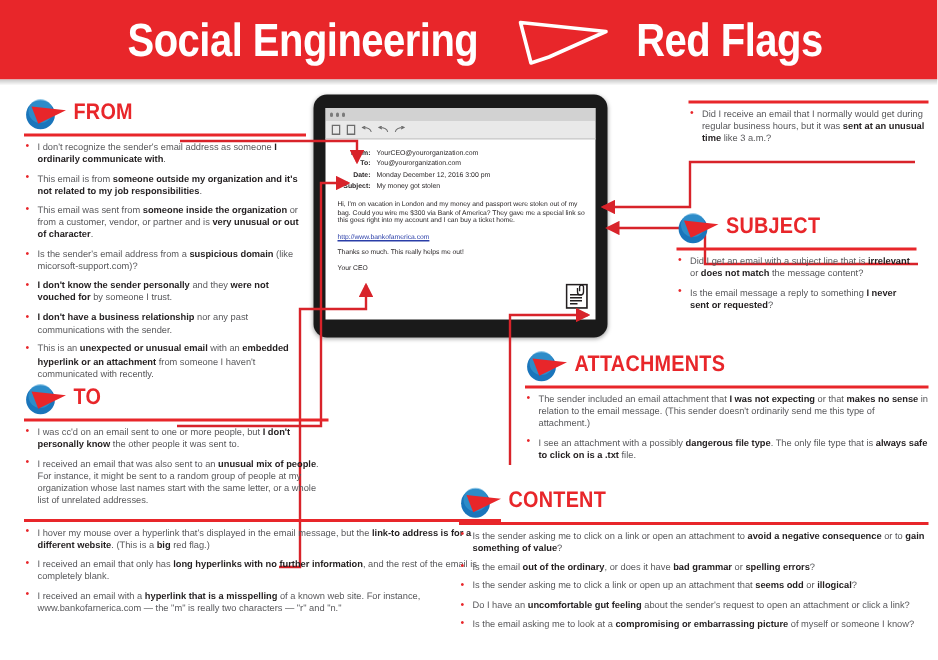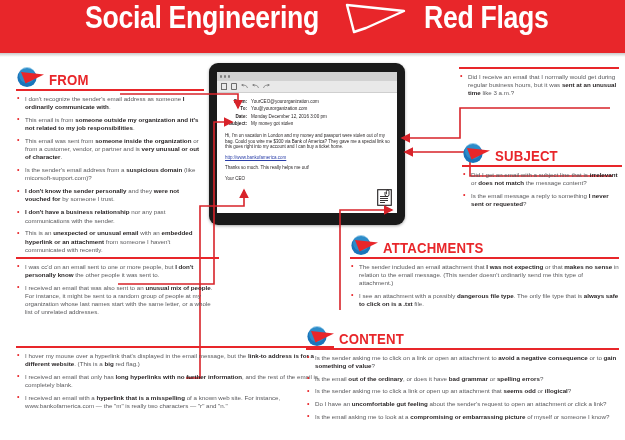--- a/index.html
+++ b/index.html
@@ -8,40 +8,40 @@
     background: #ffffff;
     font-family: "Liberation Sans", sans-serif;
     overflow: hidden;
   }
   #page { position: relative; width: 625px; height: 440px; background: #fff; }
 
   
   .banner {
     position: absolute; left: 0; top: 0; width: 625px; height: 53px;
     background: #e8262a;
-    display: flex; justify-content: center;
+    display: flex; align-items: center; justify-content: center;
   }
   .banner-title {
     color: #fff;
     font-family: "Liberation Sans Narrow", "Liberation Sans", sans-serif;
     font-weight: bold;
     font-size: 31px;
     letter-spacing: -0.4px;
     transform: scaleX(0.86);
     white-space: nowrap;
   }
   .banner-flag { width: 64px; height: 34px; margin: 0 6px; position: relative; top: 1px; }
   .banner-shadow {
     position: absolute; left: 0; top: 53px; width: 625px; height: 4px;
     background: linear-gradient(#c9c9c9, #ffffff);
   }
 
   
   .section { position: absolute; }
-  .sec-head { display: flex; align-items: flex-end; height: 22px; }
+  .sec-head { display: flex; align-items: flex-start; height: 22px; }
   .badge { width: 30px; height: 21px; flex: none; margin-right: 3px; }
   .sec-title {
     color: #e8262a;
     font-family: "Liberation Sans Narrow", "Liberation Sans", sans-serif;
     font-weight: bold;
     font-size: 15px;
     letter-spacing: 0.2px;
     transform: scaleX(0.88);
     transform-origin: left center;
     white-space: nowrap;
@@ -206,20 +206,28 @@
       <li>This email is from <b>someone outside my organization and it's not related to my job responsibilities</b>.</li>
       <li>This email was sent from <b>someone inside the organization</b> or from a customer, vendor, or partner and is <b>very unusual or out of character</b>.</li>
       <li>Is the sender's email address from a <b>suspicious domain</b> (like micorsoft-support.com)?</li>
       <li><b>I don't know the sender personally</b> and they <b>were not vouched for</b> by someone I trust.</li>
       <li><b>I don't have a business relationship</b> nor any past communications with the sender.</li>
       <li>This is an <b>unexpected or unusual email</b> with an <b>embedded hyperlink or an attachment</b> from someone I haven't communicated with recently.</li>
     </ul>
   </div>
 
   <div class="section" style="left:16px; top:256px; width:203px;">
+    <div class="sec-head">
+      <svg class="badge" viewBox="0 0 30 21">
+        <circle cx="11" cy="10.5" r="9.6" fill="#1a75bb"></circle>
+        <circle cx="11" cy="8" r="8" fill="#3e9fd6" opacity="0.55"></circle>
+        <path d="M5 5 L28 7.5 L9.5 16.5 Z" fill="#e8262a"></path>
+      </svg>
+      <span class="sec-title">TO</span>
+    </div>
     <div class="rule"></div>
     <ul class="bullets">
       <li>I was cc'd on an email sent to one or more people, but <b>I don't personally know</b> the other people it was sent to.</li>
       <li>I received an email that was also sent to an <b>unusual mix of people</b>. For instance, it might be sent to a random group of people at my organization whose last names start with the same letter, or a whole list of unrelated addresses.</li>
     </ul>
   </div>
 
   <div class="section" style="left:16px; top:345px; width:318px;">
     <div class="rule"></div>
     <ul class="bullets">
@@ -229,21 +237,21 @@
     </ul>
   </div>
 
   <div class="section" style="left:459px; top:66px; width:160px;">
     <div class="rule"></div>
     <ul class="bullets">
       <li>Did I receive an email that I normally would get during regular business hours, but it was <b>sent at an unusual time</b> like 3 a.m.?</li>
     </ul>
   </div>
 
-  <div class="section" style="left:462px; top:142px; width:160px;">
+  <div class="section" style="left:451px; top:142px; width:160px;">
     <div class="sec-head">
       <svg class="badge" viewBox="0 0 30 21">
         <circle cx="11" cy="10.5" r="9.6" fill="#1a75bb"></circle>
         <circle cx="11" cy="8" r="8" fill="#3e9fd6" opacity="0.55"></circle>
         <path d="M5 5 L28 7.5 L9.5 16.5 Z" fill="#e8262a"></path>
       </svg>
       <span class="sec-title">SUBJECT</span>
     </div>
     <div class="rule"></div>
     <ul class="bullets">

